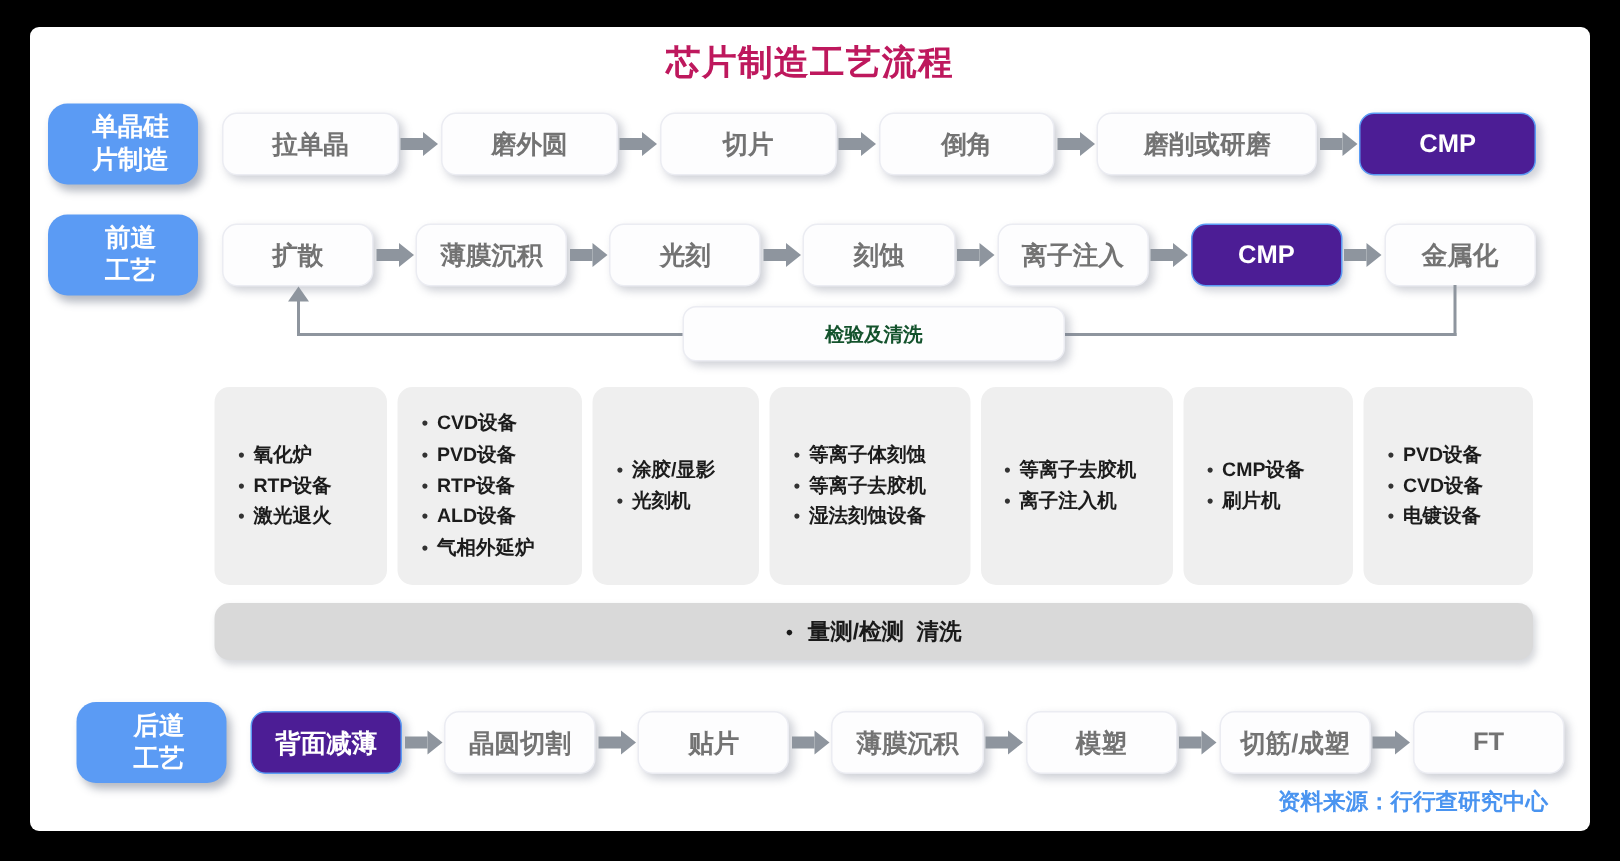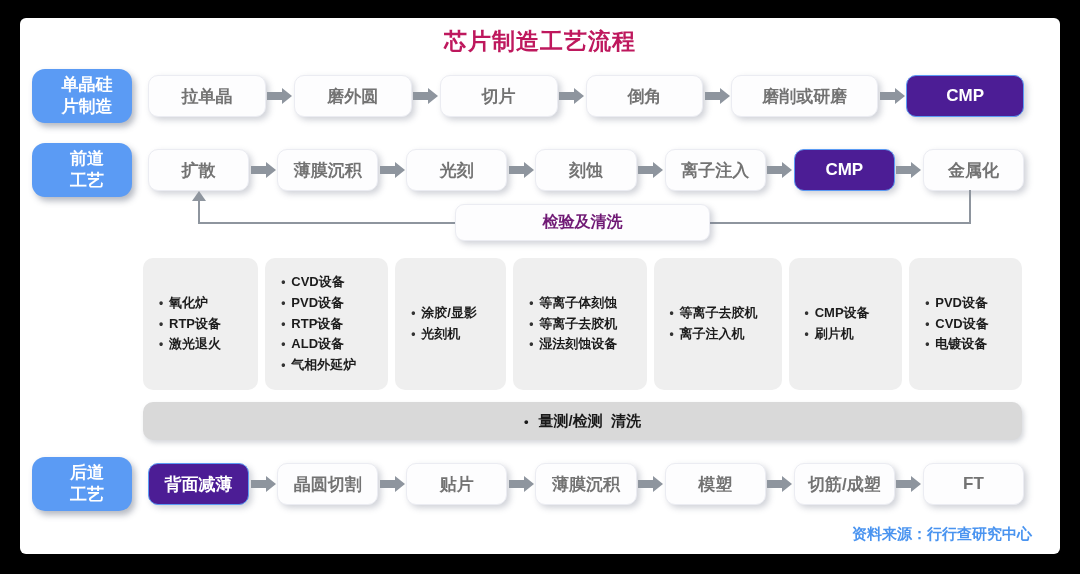--- a/index.html
+++ b/index.html
@@ -20,21 +20,21 @@
     text-align: center; font-size: 23px; font-weight: 800;
     color: #be185d; letter-spacing: 1px;
   }
   
   .prow {
     position: absolute; left: 12px; width: 992px; height: 56px;
     display: flex; align-items: center;
   }
   .row-wafer { top: 50px; }
   .row-front { top: 124px; }
-  .row-back  { top: 438px; }
+  .row-back  { top: 449px; margin-left: 19px; }
   .stage-label {
     flex: 0 0 100px; height: 54px; margin-right: 16px;
     background: #5b9bf4; color: #fff; border-radius: 13px;
     display: flex; flex-direction: column; align-items: center; justify-content: center;
     font-size: 17px; font-weight: 700; line-height: 1.3;
     box-shadow: 3px 4px 6px rgba(90,100,120,.45);
     padding-left: 10px;
   }
   .step {
     height: 42px; flex: 1 1 0;
@@ -57,21 +57,21 @@
   .fb-v-left  { left: 178px; top: 182px; width: 2px; height: 24px; }
   .fb-arrowhead {
     position: absolute; left: 172px; top: 173px; width: 0; height: 0; z-index: 1;
     border-left: 7px solid transparent; border-right: 7px solid transparent;
     border-bottom: 10px solid #8e959e;
   }
   .inspection-box {
     position: absolute; left: 435px; top: 186px; width: 255px; height: 37px; z-index: 2;
     background: #fdfdfe; border: 1px solid #ebecf2; border-radius: 9px;
     display: flex; align-items: center; justify-content: center;
-    font-size: 16px; font-weight: 600; color: #701a75;
+    font-size: 13px; font-weight: 600; color: #14532d;
     box-shadow: 3px 3px 6px rgba(110,115,135,.32);
   }
   
   .equip-row {
     position: absolute; left: 123px; top: 240px; width: 879px; height: 132px;
     display: flex; gap: 7px;
   }
   .equip-box {
     background: #efefef; border-radius: 10px; height: 100%;
     display: flex; flex-direction: column; justify-content: center;

